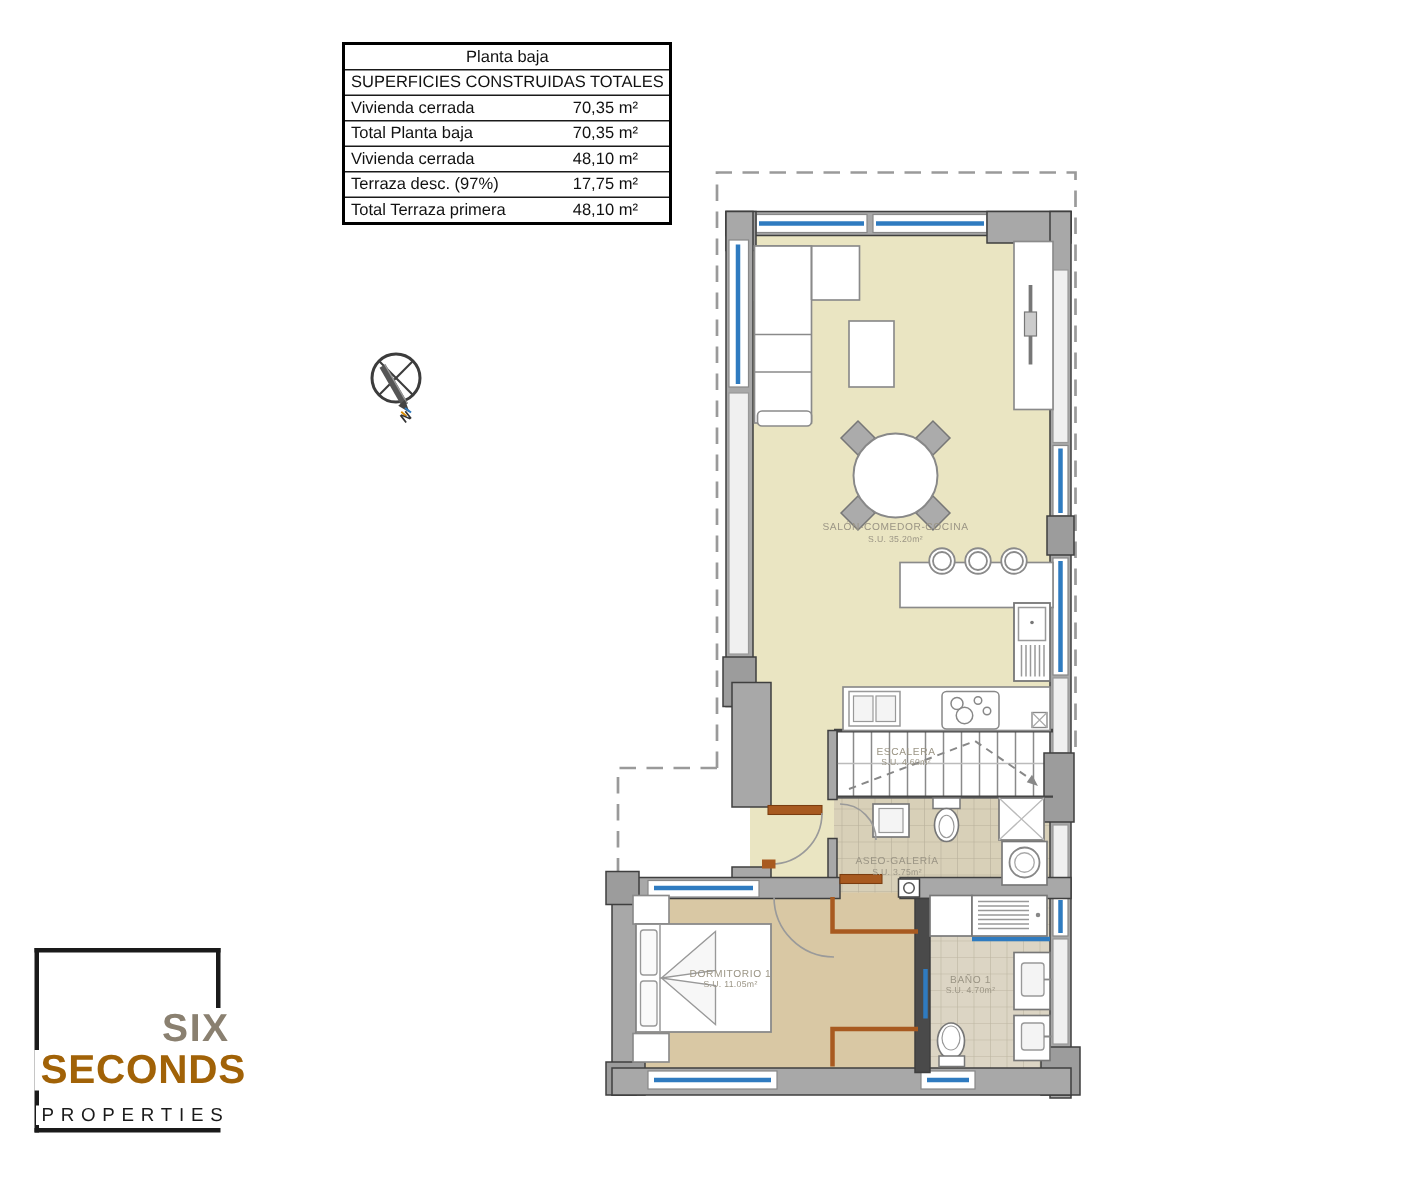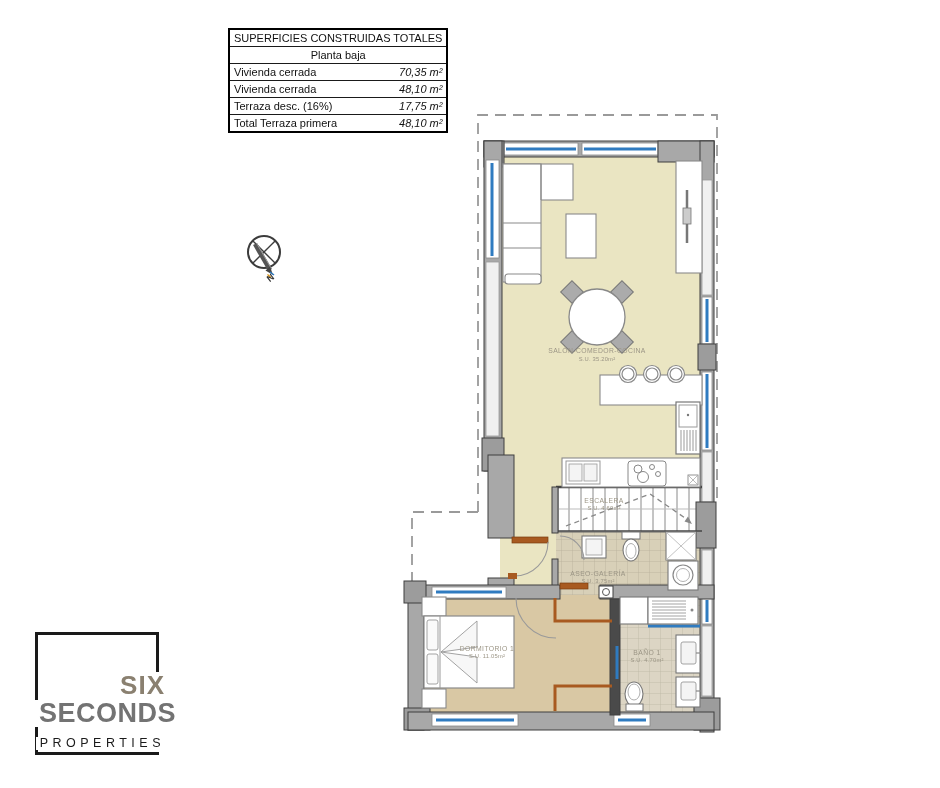--- a/index.html
+++ b/index.html
@@ -5,65 +5,69 @@
   html,body{margin:0;padding:0;}
   body{width:940px;height:788px;background:#ffffff;position:relative;overflow:hidden;
        font-family:"Liberation Sans",sans-serif;}
 
   
   .surface-table{position:absolute;left:228px;top:28px;width:193px;border-collapse:collapse;
                  border:2px solid #000;font-size:11px;color:#111;}
   .surface-table td{border-bottom:1.5px solid #1a1a1a;padding:1.5px 4px;line-height:13px;
                     white-space:nowrap;}
   .surface-table .t-center td{text-align:center;}
-  .surface-table .val{text-align:right;font-style:italic;}
+  .surface-table .val{text-align:left;}
 
   
   .compass{position:absolute;left:240px;top:228px;}
 
   
   .plan{position:absolute;left:400px;top:105px;}
   .plan .room-name{font-family:"Liberation Sans",sans-serif;font-size:6.8px;fill:#9b9585;
                    text-anchor:middle;letter-spacing:.4px;}
   .plan .room-area{font-family:"Liberation Sans",sans-serif;font-size:5.8px;fill:#9b9585;
                    text-anchor:middle;letter-spacing:.2px;}
 
   
-  .logo{position:absolute;left:35px;top:632px;width:127px;height:91px;}
+  .logo{position:absolute;left:23px;top:632px;width:127px;height:91px;}
   .logo-frame{position:absolute;left:0;top:0;width:121px;height:117px;
               border-left:3px solid #1a1a1a;border-top:3px solid #1a1a1a;
               border-bottom:3px solid #1a1a1a;}
   .logo-frame-right{position:absolute;right:3px;top:0;width:3px;height:46px;background:#1a1a1a;}
   .logo-text{position:absolute;left:0;top:40px;width:130px;text-align:right;line-height:1;}
   .logo-text .l1{font-size:26px;font-weight:bold;color:#8a8070;letter-spacing:1px;}
   .logo-text .l1 span,.logo-text .l2 span,.logo-text .l3 span{background:#fff;display:inline-block;padding-left:4px;}
-  .logo-text .l2{font-size:27px;font-weight:bold;color:#737373;margin-top:2px;letter-spacing:.5px;text-align:right;}
+  .logo-text .l2{font-size:27px;font-weight:bold;color:#a16207;margin-top:2px;letter-spacing:.5px;text-align:right;}
   .logo-text .l3{font-size:12.5px;font-weight:400;color:#1a1a1a;margin-top:10px;letter-spacing:4.5px;text-align:right;}
 </style>
 </head>
 <body>
 
 <table class="surface-table">
   <tbody>
       <tr class="t-center">
+        <td colspan="2">Planta baja</td>
+      </tr>
+  <tr class="t-center">
         <td colspan="2">SUPERFICIES CONSTRUIDAS TOTALES</td>
-      </tr>
-  <tr class="t-center">
-        <td colspan="2">Planta baja</td>
       </tr>
   <tr>
     <td>Vivienda cerrada</td>
     <td class="val">70,35 m²</td>
       </tr>
   <tr>
+    <td>Total Planta baja</td>
+    <td class="val">70,35 m²</td>
+      </tr>
+  <tr>
     <td>Vivienda cerrada</td>
     <td class="val">48,10 m²</td>
       </tr>
   <tr>
-    <td>Terraza desc. (16%)</td>
+    <td>Terraza desc. (97%)</td>
     <td class="val">17,75 m²</td>
       </tr>
   <tr>
     <td>Total Terraza primera</td>
     <td class="val">48,10 m²</td>
       </tr>
 </tbody>
   </table>
 
 <svg class="compass" width="48" height="58" viewBox="0 0 48 58">

